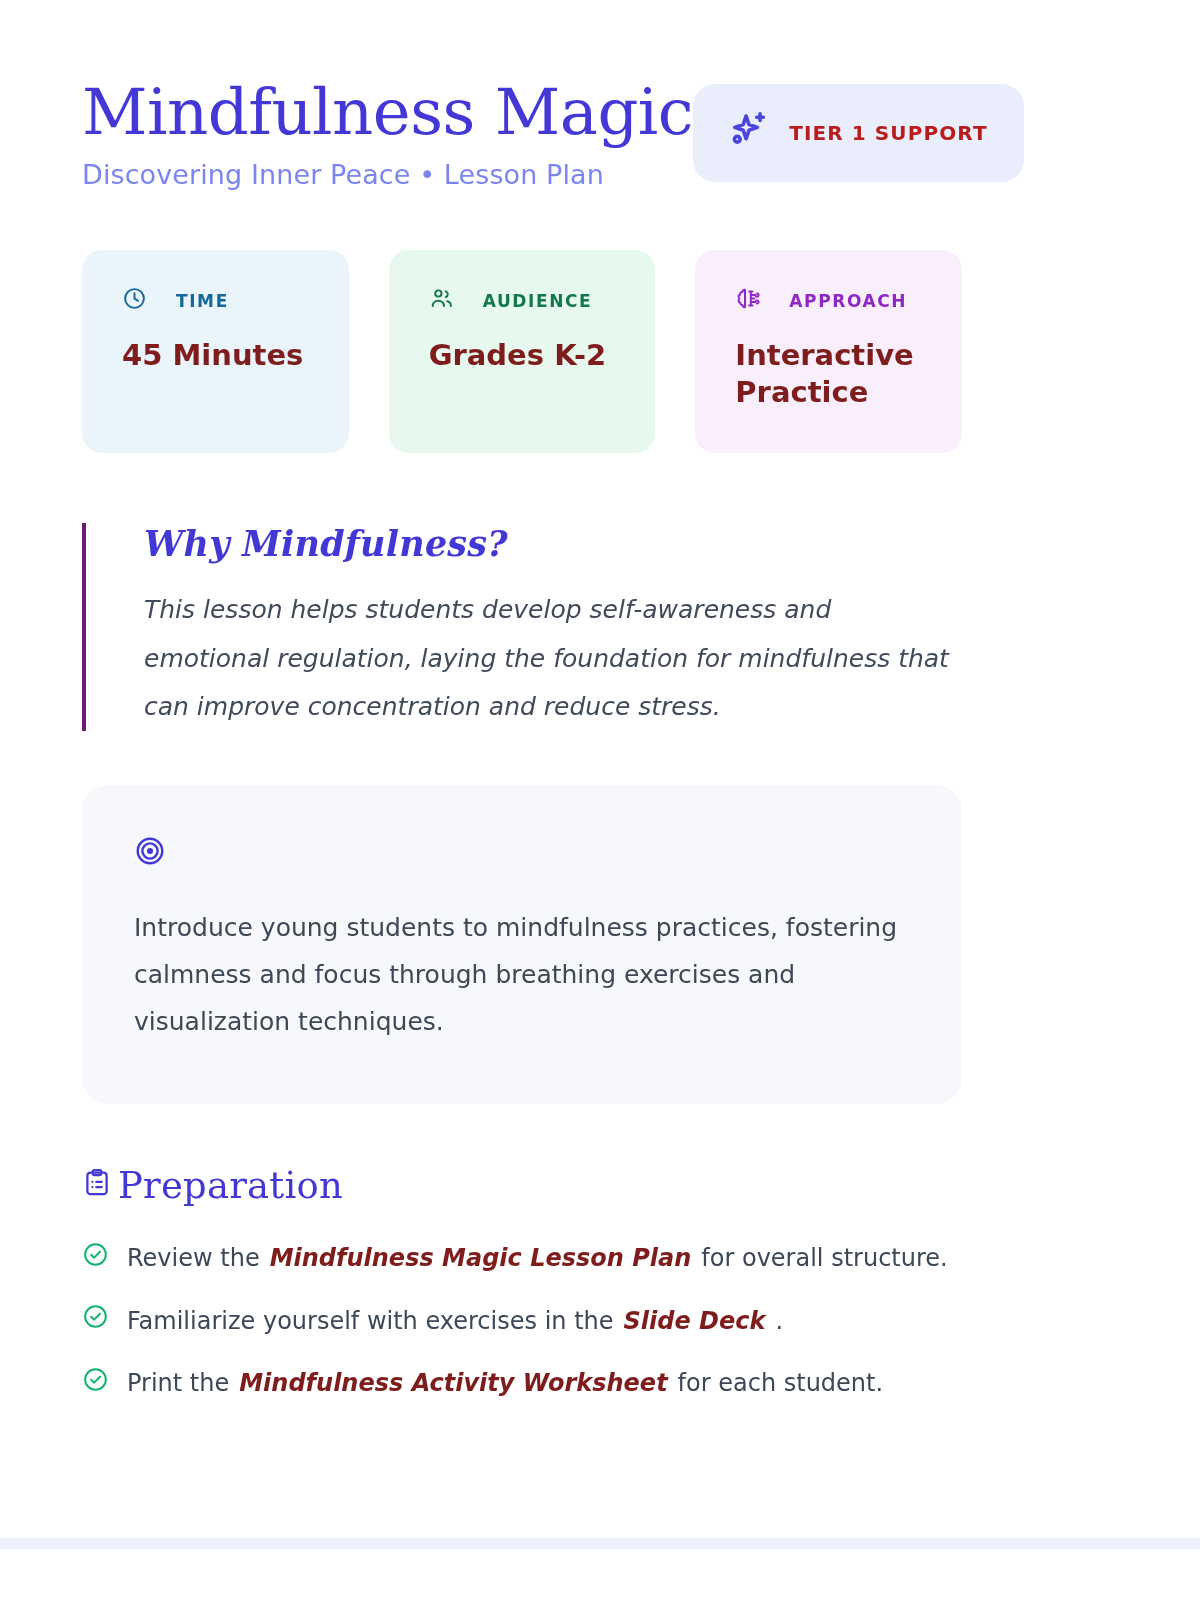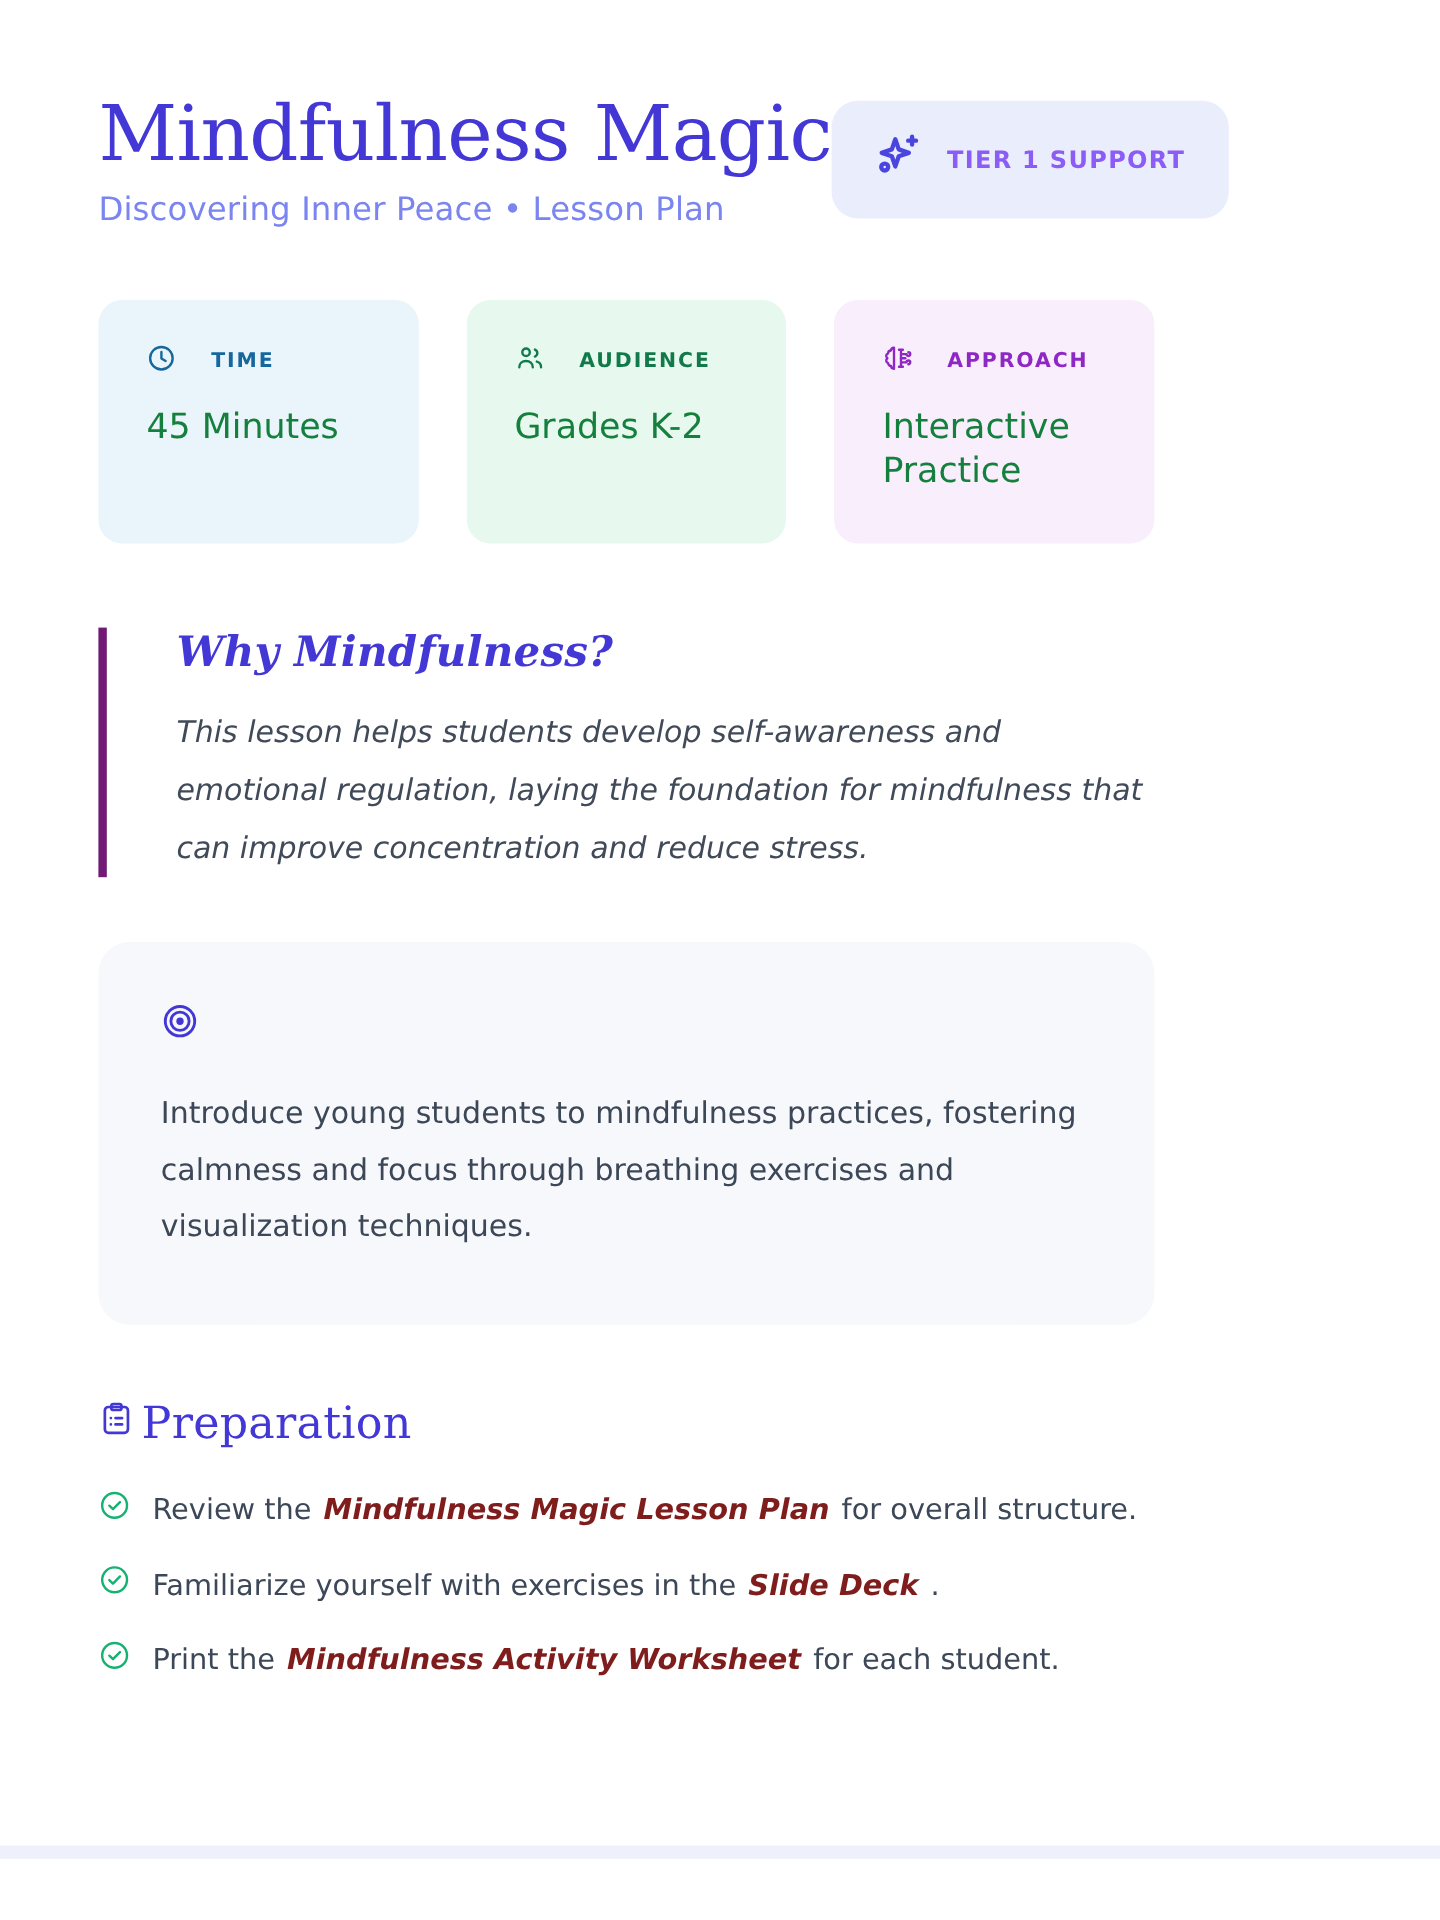--- a/index.html
+++ b/index.html
@@ -63,21 +63,21 @@
     align-items: center;
     gap: 18px;
     padding: 0 36px 0 32px;
     flex: none;
   }
 
   .tier-badge .badge-label {
     font-size: 20px;
     font-weight: 700;
     letter-spacing: 1.1px;
-    color: #8b5cf6;
+    color: #b91c1c;
     white-space: nowrap;
   }
 
   .sparkle-icon { display: block; flex: none; }
 
   
   .meta-cards {
     display: flex;
     gap: 40px;
     padding: 0 82px;
@@ -107,29 +107,29 @@
     font-weight: 700;
     letter-spacing: 1.6px;
   }
 
   .meta-card.time     .meta-label { color: #15679c; }
   .meta-card.audience .meta-label { color: #127a4a; }
   .meta-card.approach .meta-label { color: #8f27c4; }
 
   .meta-value {
     font-size: 29px;
-    font-weight: 400;
-    color: #15803d;
+    font-weight: 700;
+    color: #7f1d1d;
     line-height: 1.28;
   }
 
   
   .quote-block {
     margin: 70px 82px 0 82px;
-    border-left: 7px solid #701a75;
+    border-left: 4px solid #701a75;
     padding: 0 0 0 58px;
     min-height: 208px;
   }
 
   .quote-title {
     font-family: "DejaVu Serif", serif;
     font-style: italic;
     font-size: 35px;
     font-weight: 700;
     color: #4338d6;

